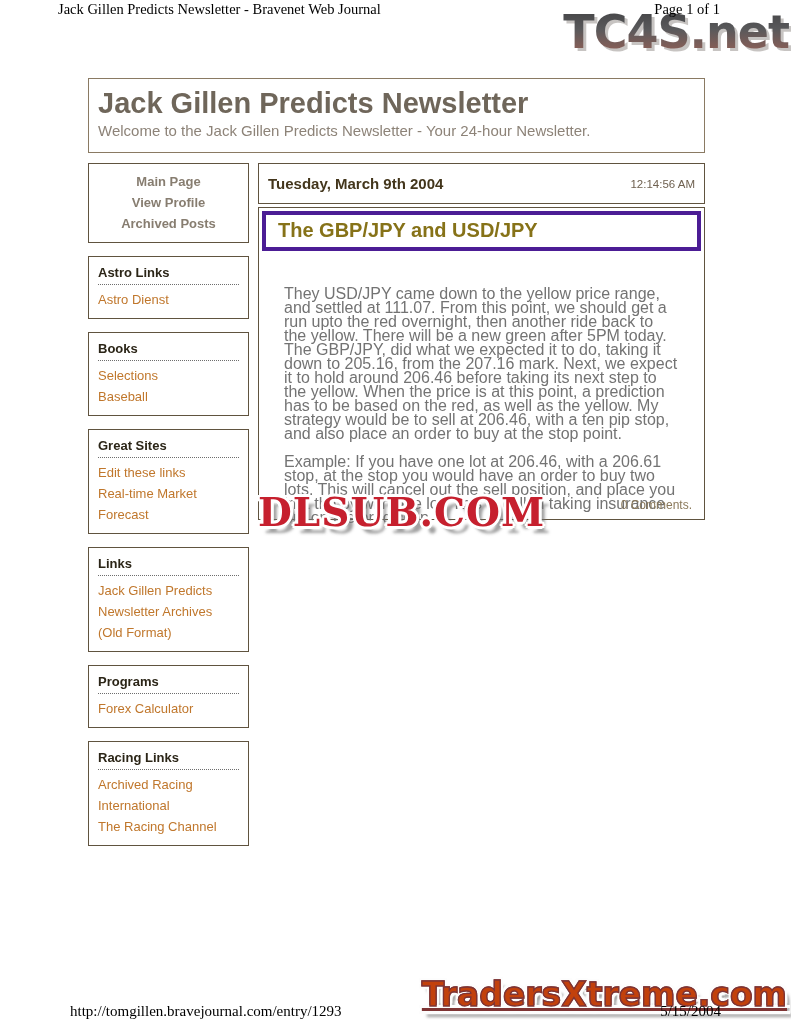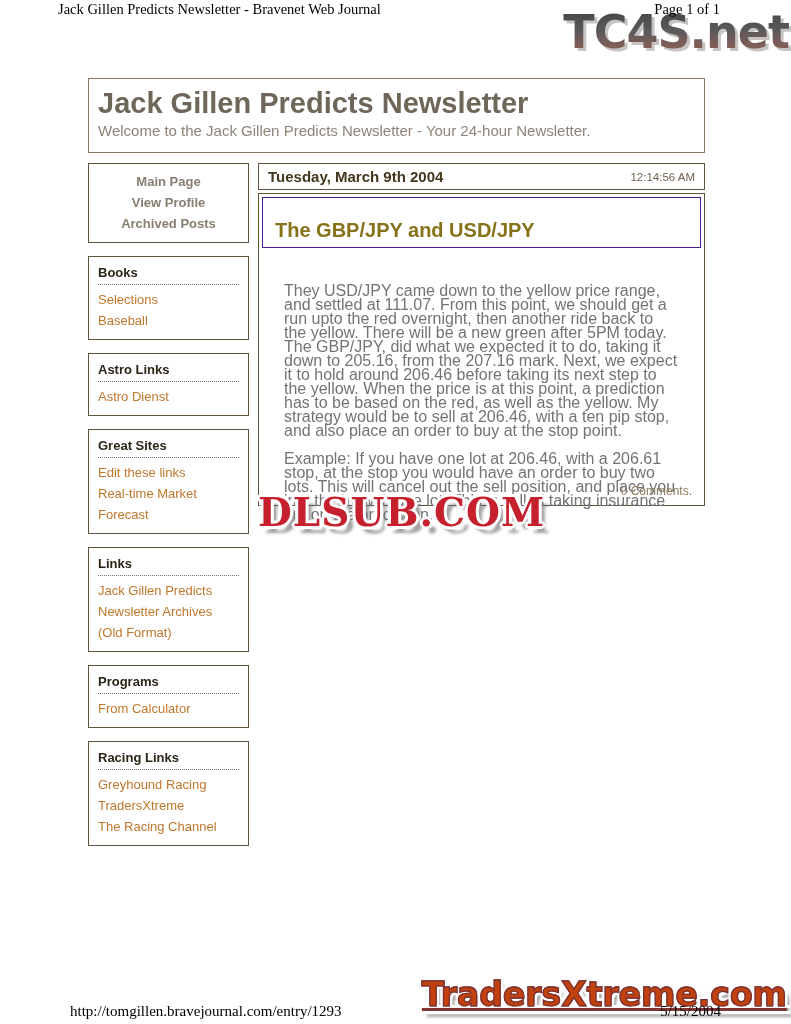--- a/index.html
+++ b/index.html
@@ -77,31 +77,31 @@
   .side-nav-item { font-size:13px; font-weight:bold; color:#877d70; line-height:21px;text-align:center; }
   .side-heading {
     font-size:13px; font-weight:bold; color:#2b2517; line-height:17px;
     border-bottom:1px dotted #6e6e6e; padding-bottom:3px; margin-bottom:4px;
   }
   .side-link { font-size:13px; color:#c0772c; line-height:21px; cursor:pointer; }
 
   
   .content { position:absolute; left:258px; top:163px; width:447px; }
   .date-bar {
-    border:1px solid #60533f; height:27px; background:#fff;
+    border:1px solid #60533f; height:41px; background:#fff;
     display:flex; align-items:center; justify-content:space-between; padding:0 9px;
   }
   .post-date { font-size:15px; font-weight:bold; color:#43361c; }
   .post-time { font-size:11.5px; color:#6f6150; }
   .article-box {
     margin-top:3px; border:1px solid #60533f; background:#fff;
     height:313px; padding:3px 3px 0 3px; position:relative;
   }
   .title-box {
-    border:1px solid #4c1d95; padding:21px 12px 5px 12px;
+    border:4px solid #4c1d95; padding:4px 12px 5px 12px;
   }
   .post-title { font-size:20px; font-weight:bold; color:#867218; }
   .article-body { padding:36px 22px 0 22px; }
   .article-body p {
     font-size:16px; line-height:14px; color:#737373; margin-bottom:14px;
   }
   .comments-line {
     position:absolute; right:12px; top:290px;
     font-size:12px; color:#8a795b;margin-left:16px;
   }
@@ -119,49 +119,49 @@
 </div>
 
 <div class="sidebar">
   <div class="side-box">
     <div class="side-nav-item">Main Page</div>
     <div class="side-nav-item">View Profile</div>
     <div class="side-nav-item">Archived Posts</div>
   </div>
 
   <div class="side-box">
+    <div class="side-heading">Astro Links</div>
+    <div class="side-link">Astro Dienst</div>
+  </div>
+
+  <div class="side-box">
     <div class="side-heading">Books</div>
     <div class="side-link">Selections</div>
     <div class="side-link">Baseball</div>
-  </div>
-
-  <div class="side-box">
-    <div class="side-heading">Astro Links</div>
-    <div class="side-link">Astro Dienst</div>
   </div>
 
   <div class="side-box">
     <div class="side-heading">Great Sites</div>
     <div class="side-link">Edit these links</div>
     <div class="side-link">Real-time Market Forecast</div>
   </div>
 
   <div class="side-box">
     <div class="side-heading">Links</div>
     <div class="side-link">Jack Gillen Predicts Newsletter Archives (Old Format)</div>
   </div>
 
   <div class="side-box">
     <div class="side-heading">Programs</div>
-    <div class="side-link">From Calculator</div>
+    <div class="side-link">Forex Calculator</div>
   </div>
 
   <div class="side-box">
     <div class="side-heading">Racing Links</div>
-    <div class="side-link">Greyhound Racing TradersXtreme</div>
+    <div class="side-link">Archived Racing International</div>
     <div class="side-link">The Racing Channel</div>
   </div>
 </div>
 
 <div class="content">
   <div class="date-bar">
     <span class="post-date">Tuesday, March 9th 2004</span>
     <span class="post-time">12:14:56 AM</span>
   </div>
   <div class="article-box">

